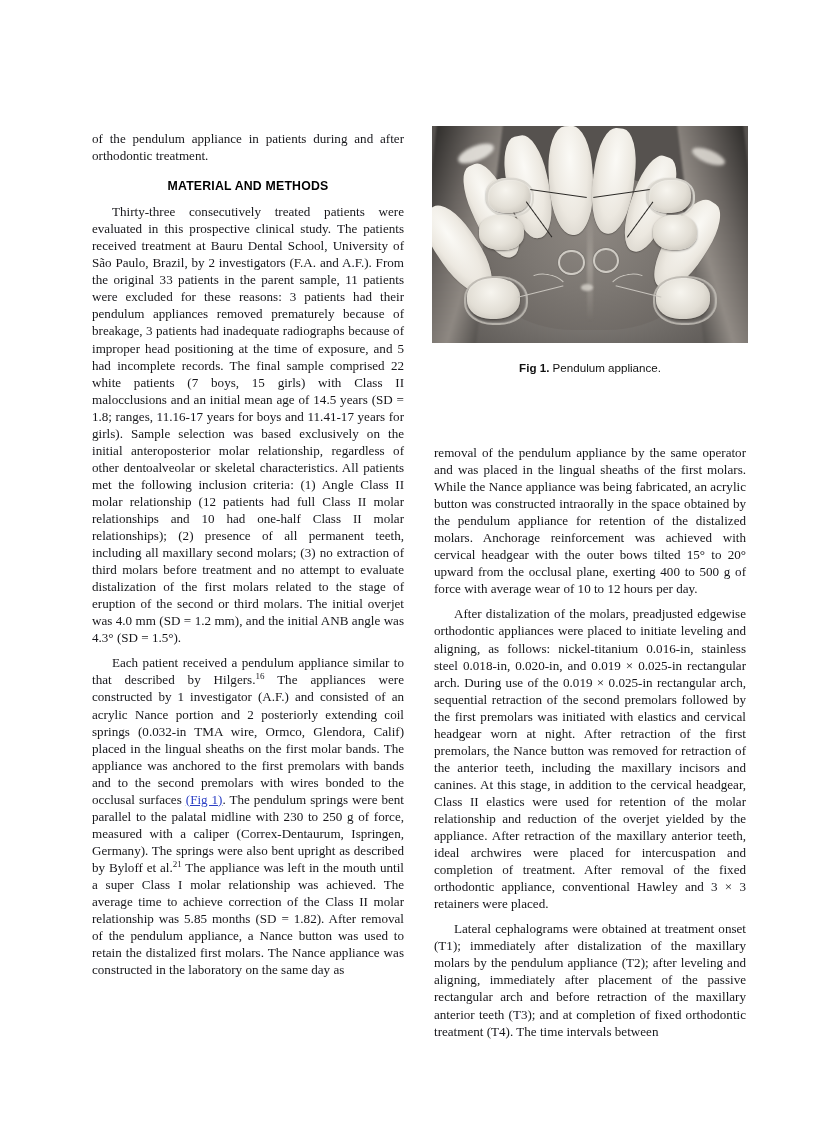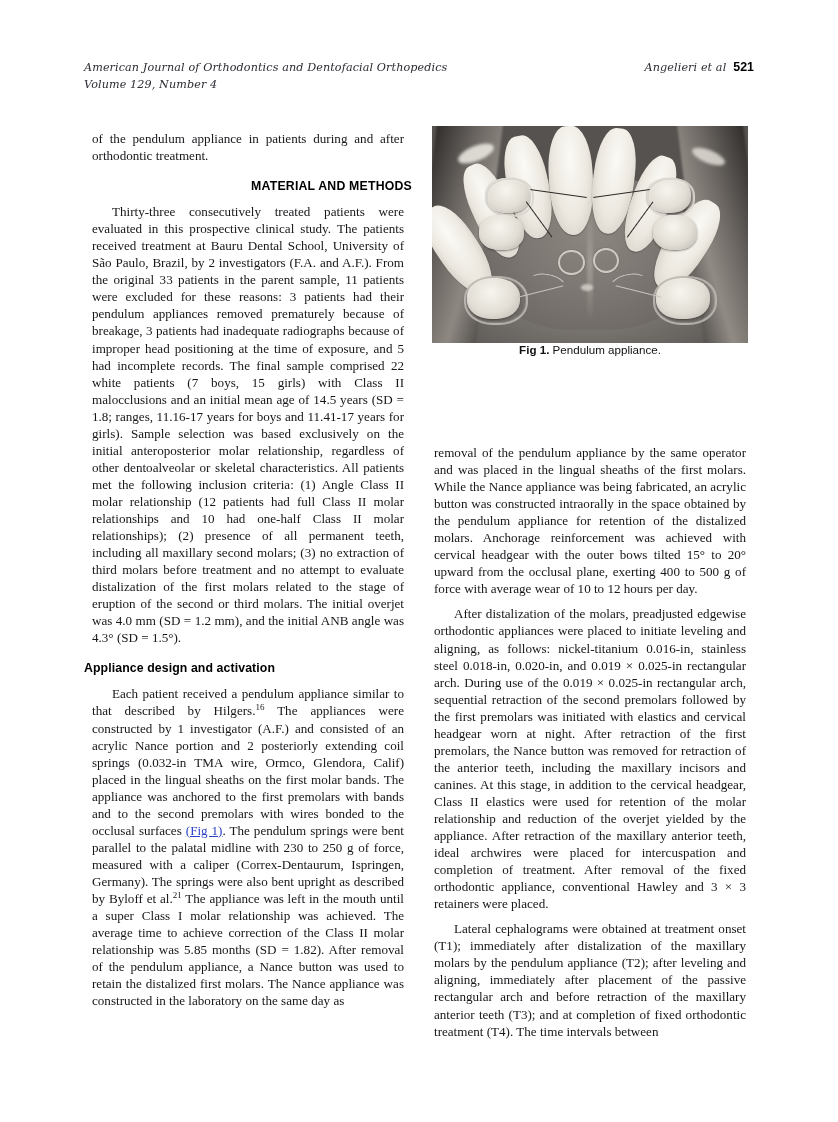--- a/index.html
+++ b/index.html
@@ -81,21 +81,21 @@
     text-indent: 20px;
   }
   .col p.noindent { text-indent: 0; }
 
   h2.sec-head {
     font-family: "Liberation Sans", sans-serif;
     font-size: 12.3px;
     font-weight: bold;
     letter-spacing: 0.2px;
     margin: 14px 0 7px 0;
-    text-align: right;
+    text-align: center;
     color: #000;
   }
   h3.sub-head {
     font-family: "Liberation Sans", sans-serif;
     font-size: 12.3px;
     font-weight: bold;
     letter-spacing: 0.1px;
     margin: 14px 0 6px 0;
     text-align: left;
     color: #000;
@@ -119,20 +119,21 @@
   }
   .fig-img {
     position: relative;
     width: 316px;
     height: 217px;
     margin: 0 auto;
     overflow: hidden;
     background: #6d6a66;
   }
   .fig-caption {
+    margin-top: 18px;
     text-align: center;
     font-family: "Liberation Sans", sans-serif;
     font-size: 11.6px;
     color: #111;
   }
   .fig-caption b { font-weight: bold; }
 
   
   .ph { position: absolute; }
   .photo-bg {
@@ -202,38 +203,28 @@
     border-color: #c9c5be transparent transparent transparent;
     border-radius: 50% 50% 0 0;
   }
   .tongue-spot { position:absolute; background:#d8d4cd; border-radius:50%; filter: blur(1px); opacity:.8; }
 </style>
 </head>
 <body>
 
 <div class="page">
 
-  <div class="running-head">
-    <div class="rh-left">
-      <span>American Journal of Orthodontics and Dentofacial Orthopedics</span>
-      <span class="line2">Volume 129, Number 4</span>
-    </div>
-    <div class="rh-right">
-      <span>Angelieri et al</span><span class="pagenum">521</span>
-    </div>
-  </div>
 
   <div class="col col-left">
     <p class="noindent">of the pendulum appliance in patients during and after orthodontic treatment.</p>
 
     <h2 class="sec-head">MATERIAL AND METHODS</h2>
 
     <p>Thirty-three consecutively treated patients were evaluated in this prospective clinical study. The patients received treatment at Bauru Dental School, University of São Paulo, Brazil, by 2 investigators (F.A. and A.F.). From the original 33 patients in the parent sample, 11 patients were excluded for these reasons: 3 patients had their pendulum appliances removed prematurely because of breakage, 3 patients had inadequate radiographs because of improper head positioning at the time of exposure, and 5 had incomplete records. The final sample comprised 22 white patients (7 boys, 15 girls) with Class II malocclusions and an initial mean age of 14.5 years (SD = 1.8; ranges, 11.16-17 years for boys and 11.41-17 years for girls). Sample selection was based exclusively on the initial anteroposterior molar relationship, regardless of other dentoalveolar or skeletal characteristics. All patients met the following inclusion criteria: (1) Angle Class II molar relationship (12 patients had full Class II molar relationships and 10 had one-half Class II molar relationships); (2) presence of all permanent teeth, including all maxillary second molars; (3) no extraction of third molars before treatment and no attempt to evaluate distalization of the first molars related to the stage of eruption of the second or third molars. The initial overjet was 4.0 mm (SD = 1.2 mm), and the initial ANB angle was 4.3° (SD = 1.5°).</p>
 
-    <h3 class="sub-head">Appliance design and activation</h3>
 
     <p><span>Each patient received a pendulum appliance similar to that described by Hilgers.</span><sup class="ref">16</sup><span> The appliances were constructed by 1 investigator (A.F.) and consisted of an acrylic Nance portion and 2 posteriorly extending coil springs (0.032-in TMA wire, Ormco, Glendora, Calif) placed in the lingual sheaths on the first molar bands. The appliance was anchored to the first premolars with bands and to the second premolars with wires bonded to the occlusal surfaces </span><a class="xref" href="#">(Fig 1)</a><span>. The pendulum springs were bent parallel to the palatal midline with 230 to 250 g of force, measured with a caliper (Correx-Dentaurum, Ispringen, Germany). The springs were also bent upright as described by Byloff et al.</span><sup class="ref">21</sup><span> The appliance was left in the mouth until a super Class I molar relationship was achieved. The average time to achieve correction of the Class II molar relationship was 5.85 months (SD = 1.82). After removal of the pendulum appliance, a Nance button was used to retain the distalized first molars. The Nance appliance was constructed in the laboratory on the same day as</span></p>
   </div>
 
   <figure class="figure" style="margin:0;">
     <div class="fig-img" aria-label="Intraoral occlusal photograph of the maxillary arch showing a pendulum appliance with an acrylic Nance button, two posteriorly extending coil springs, and bands on the first molars.">
       <div class="photo-bg ph"></div>
       <div class="cheek-l ph"></div>
       <div class="cheek-r ph"></div>
       <div class="hl hl-l ph"></div>

